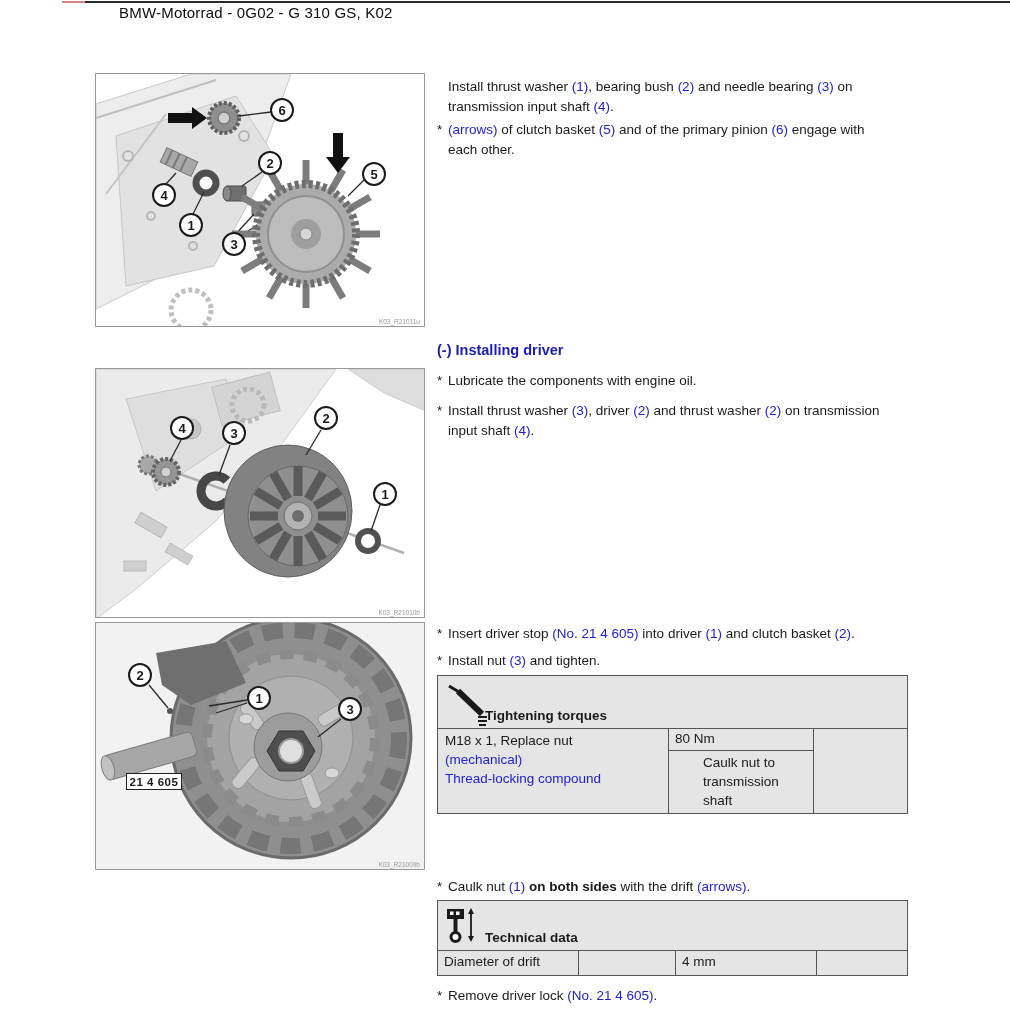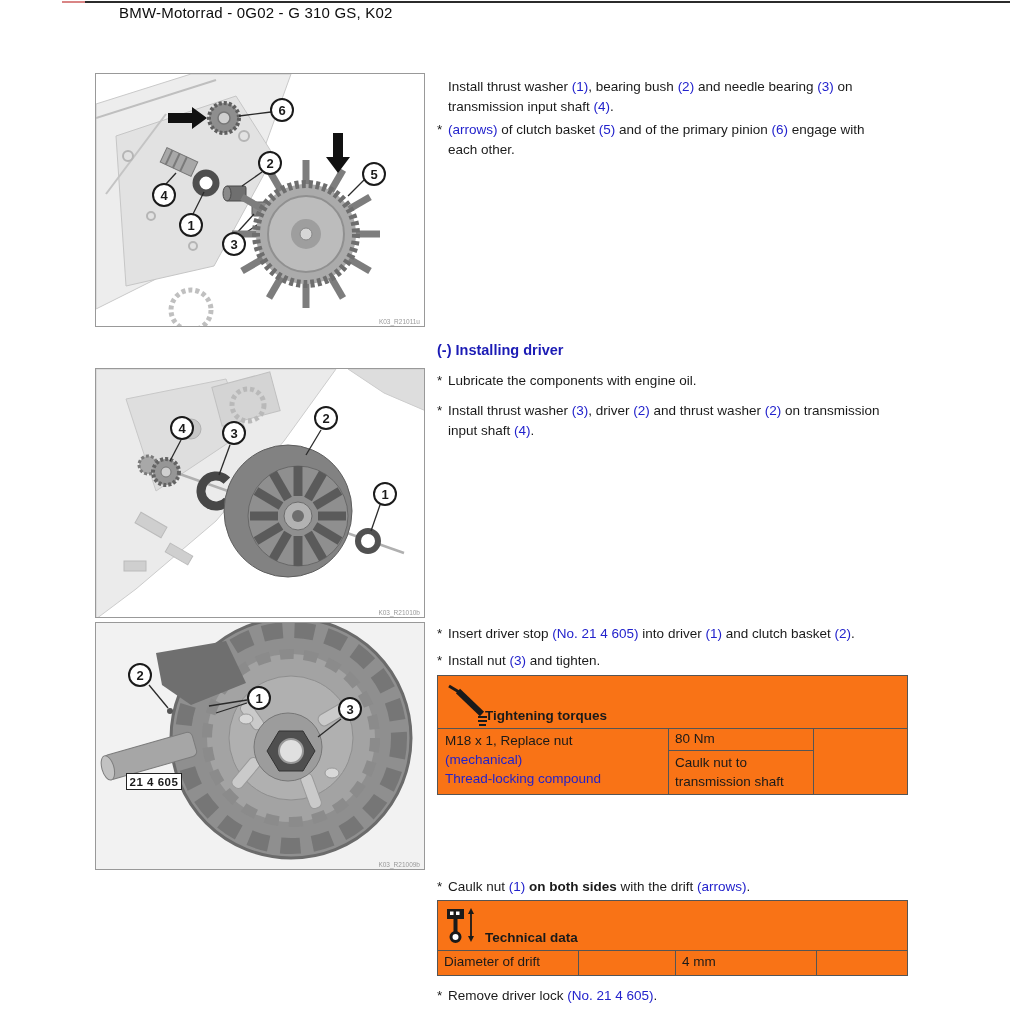--- a/index.html
+++ b/index.html
@@ -30,34 +30,34 @@
   
   .para { position:absolute; left:437px; width:530px; font-size:13.5px; line-height:20px; }
   .para .marker { position:absolute; left:0; top:0; }
   .para .line { white-space:nowrap; padding-left:11px; }
   .seg-t { color:#1a1a1a; }
   .seg-l { color:#2222cc; }
   .seg-b { color:#1a1a1a; font-weight:bold; }
   .section-heading { position:absolute; left:437px; top:342px; font-size:14.5px; font-weight:bold; color:#1b1bb5; }
 
   
-  .dtable { position:absolute; left:437px; width:471px; border:1.5px solid #555; background:#f97316; font-size:13.5px; }
+  .dtable { position:absolute; left:437px; width:471px; border:1.5px solid #555; background:#e5e5e5; font-size:13.5px; }
   #torque-table { top:675px; }
   #tech-table { top:900px; }
   .t-head { position:relative; border-bottom:1.5px solid #555; }
   #torque-table .t-head { height:53px; }
   #tech-table .t-head { height:50px; }
   .t-head .t-title { position:absolute; left:47px; bottom:5px; font-weight:bold; }
   .t-head svg { position:absolute; left:7px; top:5px; }
   .t-sub { height:23px; border-bottom:1.5px solid #555; font-weight:bold; padding:2px 0 0 7px; }
   .t1-body { display:grid; grid-template-columns:231px 144px 1fr; }
   .t1-c1 { grid-column:1; grid-row:1 / 3; border-right:1.5px solid #555; padding:2px 6px 3px 7px; line-height:19px; }
   .t1-c1 .cell-link { color:#2222cc; }
   .t1-c2a { grid-column:2; grid-row:1; height:22px; border-bottom:1.5px solid #555; padding:2px 6px; }
-  .t1-c2b { grid-column:2; grid-row:2; padding:2px 6px 3px 6px; line-height:19px; }
+  .t1-c2b { grid-column:2; grid-row:2; padding:2px 6px 3px 6px; line-height:19px;margin-left:28px; }
   .t1-c3 { grid-column:3; grid-row:1 / 3; border-left:1.5px solid #555; }
   .t2-row { display:grid; grid-template-columns:140px 97px 141px 1fr; height:24px; }
   .t2-row > div { padding:3px 6px; }
   .t2-row > div + div { border-left:1.5px solid #555; }
 </style>
 </head>
 <body>
 
 <div id="page">
 

